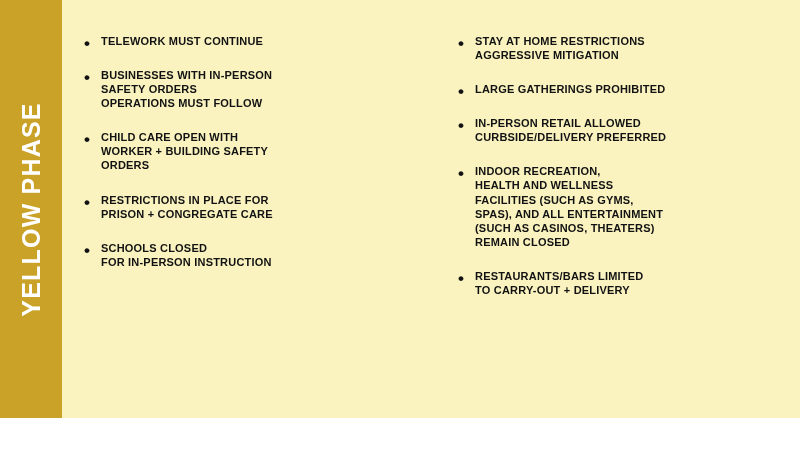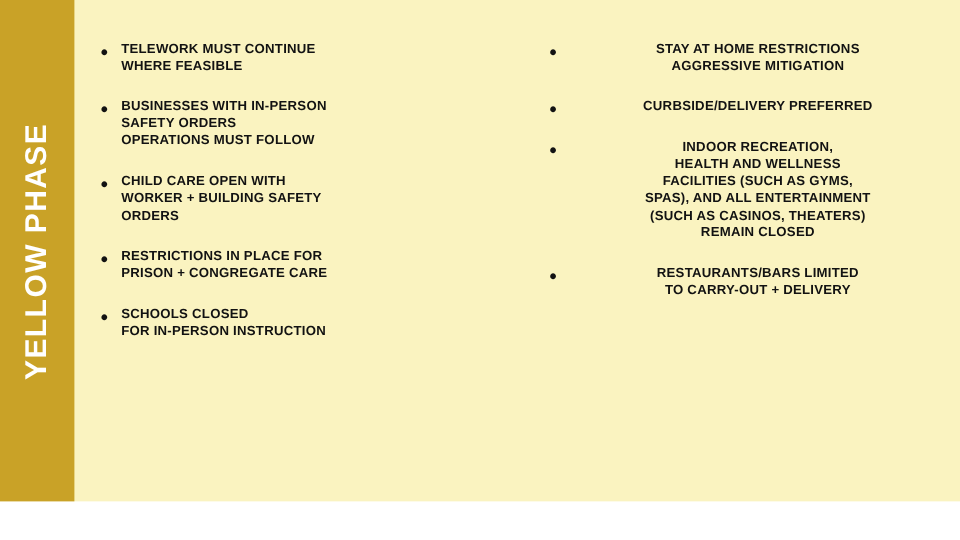--- a/index.html
+++ b/index.html
@@ -65,21 +65,20 @@
   }
   .col-left {
     width: 368px;
     padding-left: 22px;
     padding-right: 10px;
   }
   .col-right {
     width: 370px;
     padding-left: 28px;
     padding-right: 12px;
-    text-align: center;
   }
   ul.bullets {
     list-style: none;
     margin: 0;
     padding: 0;
   }
   ul.bullets li {
     position: relative;
     padding-left: 17px;
     margin-bottom: 20px;
@@ -117,21 +116,20 @@
 <div class="slide">
   <div class="panel">
     <div class="phase-bar">
       <span class="phase-label">YELLOW PHASE</span>
     </div>
     <div class="columns">
       <div class="col col-left">
         <ul class="bullets" id="left-list">
             <li>
               <span class="bullet-line">TELEWORK MUST CONTINUE</span>
-              <span class="bullet-line">WHERE FEASIBLE</span>
             </li>
             <li>
               <span class="bullet-line">BUSINESSES WITH IN-PERSON</span>
               <span class="bullet-line">SAFETY ORDERS</span>
               <span class="bullet-line">OPERATIONS MUST FOLLOW</span>
             </li>
             <li>
               <span class="bullet-line">CHILD CARE OPEN WITH</span>
               <span class="bullet-line">WORKER + BUILDING SAFETY</span>
               <span class="bullet-line">ORDERS</span>
@@ -146,20 +144,24 @@
             </li>
           </ul>
       </div>
       <div class="col col-right">
         <ul class="bullets" id="right-list">
             <li>
               <span class="bullet-line">STAY AT HOME RESTRICTIONS</span>
               <span class="bullet-line">AGGRESSIVE MITIGATION</span>
             </li>
             <li>
+              <span class="bullet-line">LARGE GATHERINGS PROHIBITED</span>
+            </li>
+            <li>
+              <span class="bullet-line">IN-PERSON RETAIL ALLOWED</span>
               <span class="bullet-line">CURBSIDE/DELIVERY PREFERRED</span>
             </li>
             <li>
               <span class="bullet-line">INDOOR RECREATION,</span>
               <span class="bullet-line">HEALTH AND WELLNESS</span>
               <span class="bullet-line">FACILITIES (SUCH AS GYMS,</span>
               <span class="bullet-line">SPAS), AND ALL ENTERTAINMENT</span>
               <span class="bullet-line">(SUCH AS CASINOS, THEATERS)</span>
               <span class="bullet-line">REMAIN CLOSED</span>
             </li>

